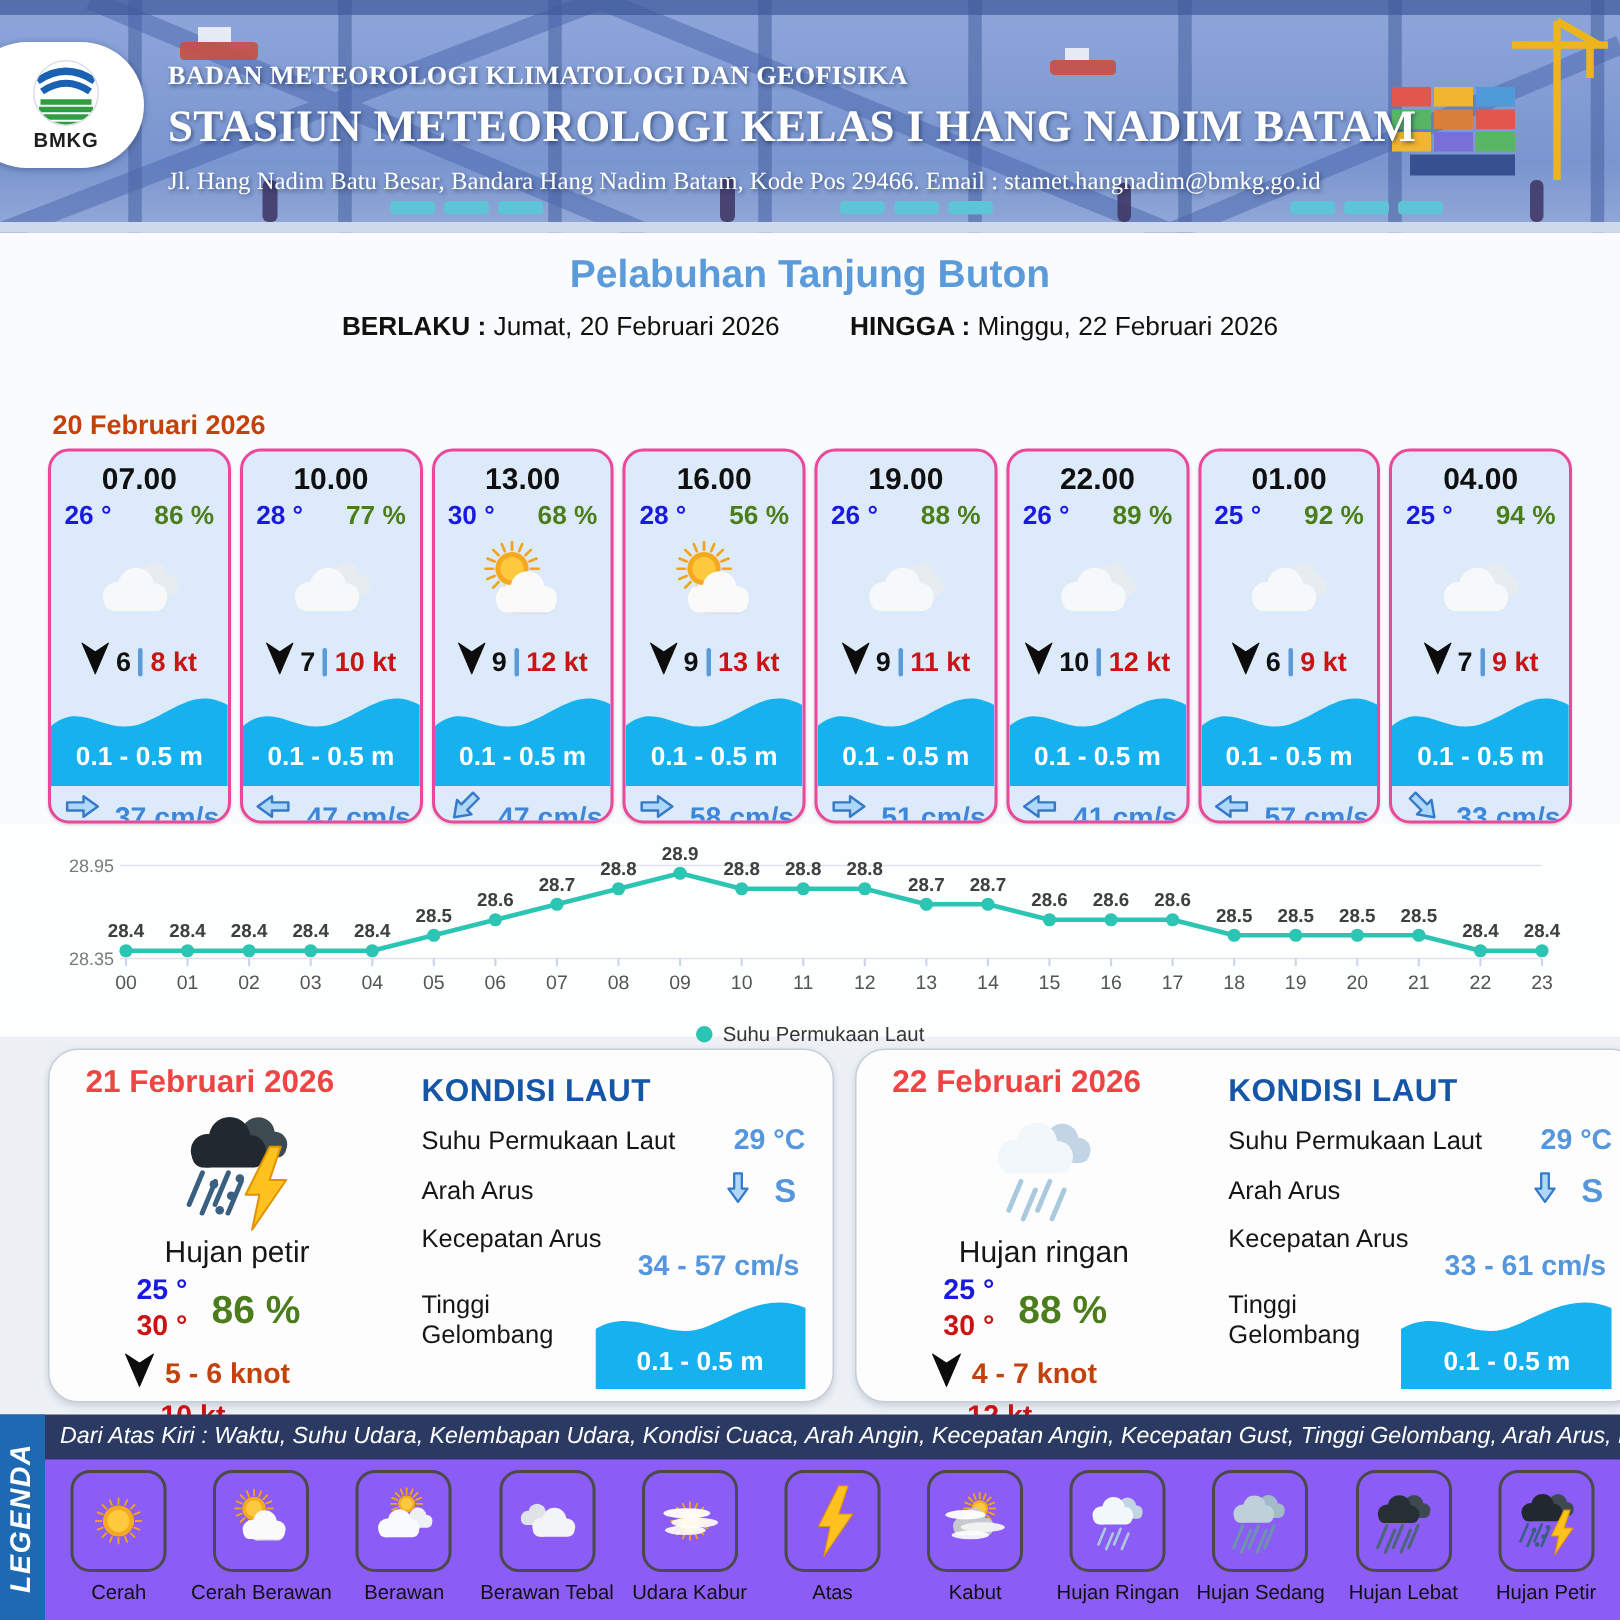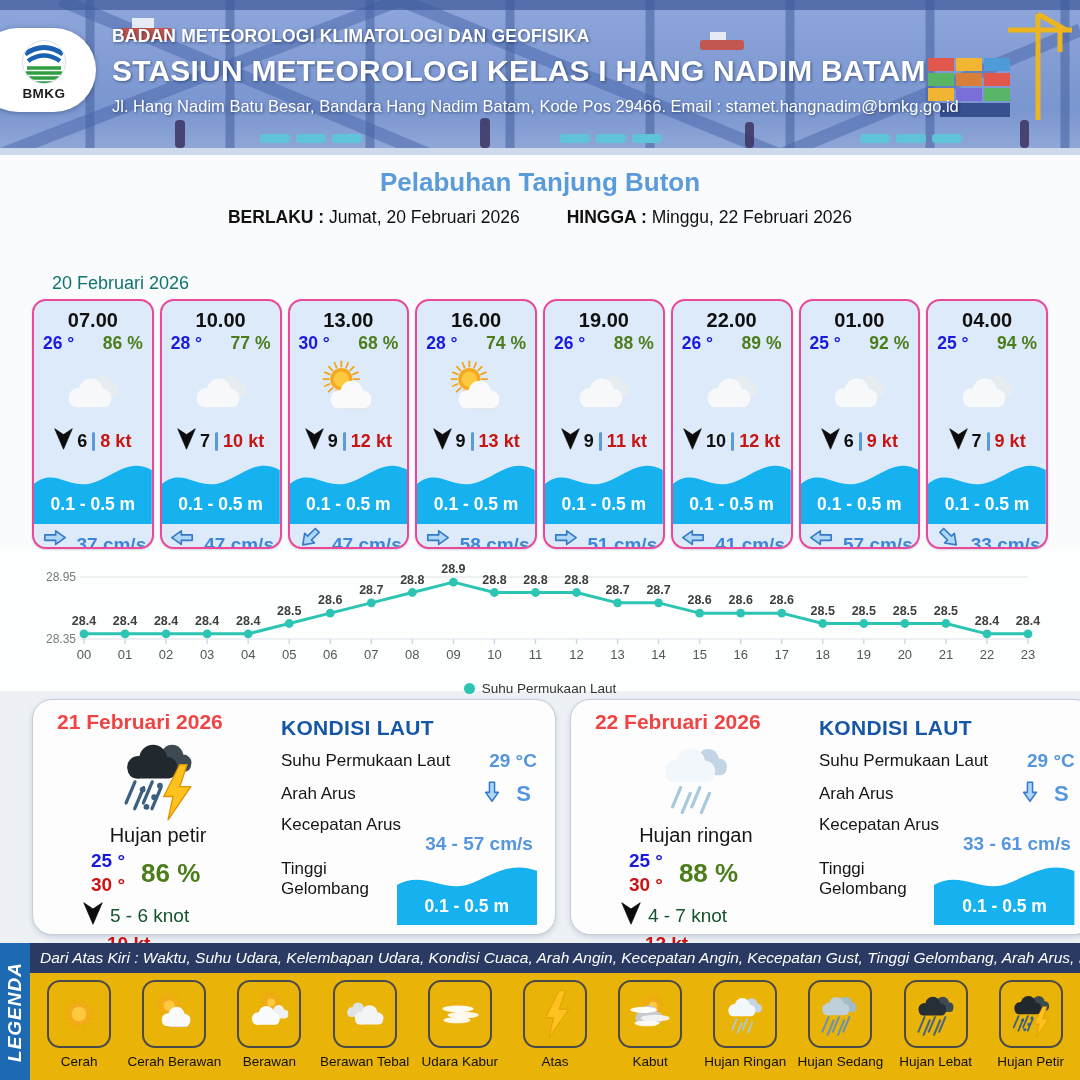--- a/index.html
+++ b/index.html
@@ -7,35 +7,35 @@
     font-family:"Liberation Sans", sans-serif; }
   .page { width:1080px; height:1080px; position:relative; }
 
   
   .hero { position:relative; height:155px; background:linear-gradient(180deg,#8ea6da 0%,#7a96d0 70%,#93a9d8 100%); overflow:hidden; }
   .hero-bg { position:absolute; inset:0; }
   .logo-pill { position:absolute; left:-24px; top:28px; width:120px; height:84px; background:#fff;
     border-radius:46px; box-shadow:0 1px 5px rgba(10,25,60,.35); display:flex; flex-direction:column;
     align-items:center; justify-content:center; padding-left:16px; z-index:3; }
   .logo-text { font-size:13.5px; font-weight:bold; color:#1e1e1e; letter-spacing:.5px; margin-top:1px; }
-  .hero-text { position:absolute; left:112px; top:26px; z-index:2; color:#fff;
-    text-shadow:1px 1px 3px rgba(10,25,60,.55); }
+  .hero-text { position:absolute; left:112px; top:40px; z-index:2; color:#fff;
+    text-shadow:1px 1px 3px rgba(10,25,60,.55);font-family:Liberation Serif, serif; }
   .hero-agency { font-size:17.5px; font-weight:bold; letter-spacing:.2px; }
   .hero-station { font-size:30px; font-weight:bold; margin-top:7px; letter-spacing:.2px; }
   .hero-address { font-size:16.5px; margin-top:9px; font-weight:normal; }
 
   
   .title-block { height:118px; text-align:center; padding-top:10px; }
   .main-title { font-size:34px; font-weight:bold; color:#1b63b4; letter-spacing:.5px;
     text-shadow:1.5px 1.5px 0 #d7e5f4; }
   .sub-title { font-size:26px; font-weight:bold; color:#5b9bd9; margin-top:2px; }
   .validity { display:flex; justify-content:center; gap:47px; font-size:17.5px; color:#111; margin-top:9px; }
   .vlabel { font-weight:bold; }
 
-  .date-label { height:26px; color:#0f766e; font-weight:normal; font-size:18px; margin-left:52px; }
+  .date-label { height:26px; color:#c2410c; font-weight:bold; font-size:18px; margin-left:35px; }
 
   
   .cards { height:250px; display:flex; gap:6px; padding:0 32px; }
   .hcard { flex:1; background:#ddeafa; border:2px solid #ec4899; border-radius:14px; overflow:hidden;
     display:flex; flex-direction:column; box-shadow:0 1px 2px rgba(30,50,80,.2); }
   .h-time { font-size:20px; font-weight:bold; color:#101010; text-align:center; margin-top:8px; }
   .h-th { display:flex; justify-content:space-between; padding:1px 9px 0 9px; font-weight:bold; font-size:17.5px; }
   .h-temp { color:#1a1adf; } .h-hum { color:#4b7d1b; }
   .h-icon { flex:1; display:flex; align-items:center; justify-content:center; }
   .h-wind { display:flex; align-items:center; justify-content:center; gap:4px; font-weight:bold;
@@ -61,21 +61,21 @@
   .dcard { flex:1; background:#fdfdfe; border:1px solid #c6cdd6; border-radius:20px;
     box-shadow:0 2px 5px rgba(40,60,90,.18); display:flex; padding:10px 18px 10px 16px; }
   .d-left { width:218px; display:flex; flex-direction:column; align-items:center; }
   .d-date { color:#ef4444; font-weight:bold; font-size:21px; align-self:flex-start; margin-left:8px; }
   .d-icon { height:96px; margin-top:-4px; }
   .d-cond { font-size:20px; color:#161616; margin-top:-2px; }
   .d-temps { display:flex; align-items:center; gap:16px; margin-top:3px; align-self:flex-start; margin-left:42px; }
   .d-min { color:#1a1adf; font-weight:bold; font-size:19px; }
   .d-max { color:#cc1212; font-weight:bold; font-size:19px; margin-top:2px; }
   .d-hum { color:#4b7d1b; font-weight:bold; font-size:26px; }
-  .d-wind { display:flex; align-items:center; gap:7px; font-weight:normal; font-size:19px; color:#14532d;
+  .d-wind { display:flex; align-items:center; gap:7px; font-weight:bold; font-size:19px; color:#c2410c;
     align-self:flex-start; margin:6px 0 0 34px;text-align:right; }
   .d-gust { color:#cc1212; font-weight:bold; font-size:19px; align-self:flex-start; margin:3px 0 0 58px; }
   .d-right { flex:1; padding-left:14px; display:flex; flex-direction:column; }
   .k-title { color:#1557a6; font-weight:bold; font-size:21px; letter-spacing:.3px; margin:6px 0 10px 0; }
   .sea-row { display:flex; justify-content:space-between; align-items:center; margin-bottom:7px; }
   .sea-label { font-size:17px; color:#161616; }
   .sea-val { color:#5596dd; font-weight:bold; font-size:19px; }
   .sea-dir { display:flex; align-items:center; gap:10px; margin-right:6px; }
   .sea-dir .sea-val { font-size:22px; }
   .sea-val-line { text-align:right; margin:-4px 4px 4px 0; }
@@ -86,21 +86,21 @@
     font-weight:bold; font-size:17.5px; }
 
   
   .legend { height:137px; background:#2b3a63; position:relative; }
   .legend-strip { position:absolute; left:0; top:0; bottom:0; width:30px; background:#1d6ab3;
     display:flex; align-items:center; justify-content:center; z-index:2; }
   .legend-strip span { transform:rotate(-90deg); color:#fff; font-style:italic; font-weight:bold;
     font-size:19px; letter-spacing:1px; white-space:nowrap; }
   .legend-header { margin-left:40px; padding-top:6px; height:30px; color:#fff; font-style:italic;
     font-size:15.5px; white-space:nowrap; }
-  .legend-panel { position:absolute; left:30px; right:0; top:30px; bottom:0; background:#eab308;
+  .legend-panel { position:absolute; left:30px; right:0; top:30px; bottom:0; background:#8b5cf6;
     display:flex; justify-content:space-evenly; align-items:flex-start; padding-top:7px; }
   .legend-item { display:flex; flex-direction:column; align-items:center; width:92px; }
   .legend-box { width:64px; height:68px; border:2px solid #4a4a4a; border-radius:13px;
     display:flex; align-items:center; justify-content:center; }
   .legend-label { font-size:13.5px; color:#111; margin-top:6px; white-space:nowrap; }
 </style>
 </head>
 <body>
 
 <div class="page">
@@ -372,21 +372,21 @@
               </g>
             </svg></span>
       <span>47 cm/s</span>
     </div>
   </div>
 
   <div class="hcard">
     <div class="h-time">16.00</div>
     <div class="h-th">
       <span class="h-temp">28 °</span>
-      <span class="h-hum">74 %</span>
+      <span class="h-hum">56 %</span>
     </div>
     <div class="h-icon">
           <svg viewBox="0 0 100 100" width="74" height="74">
             <g stroke="#f2a318" stroke-width="2.4" stroke-linecap="round">
               <line x1="58.0" y1="34.0" x2="65.0" y2="34.0"></line>
               <line x1="56.7" y1="40.5" x2="63.2" y2="43.2"></line>
               <line x1="53.0" y1="46.0" x2="58.0" y2="51.0"></line>
               <line x1="47.5" y1="49.7" x2="50.2" y2="56.2"></line>
               <line x1="41.0" y1="51.0" x2="41.0" y2="58.0"></line>
               <line x1="34.5" y1="49.7" x2="31.8" y2="56.2"></line>

